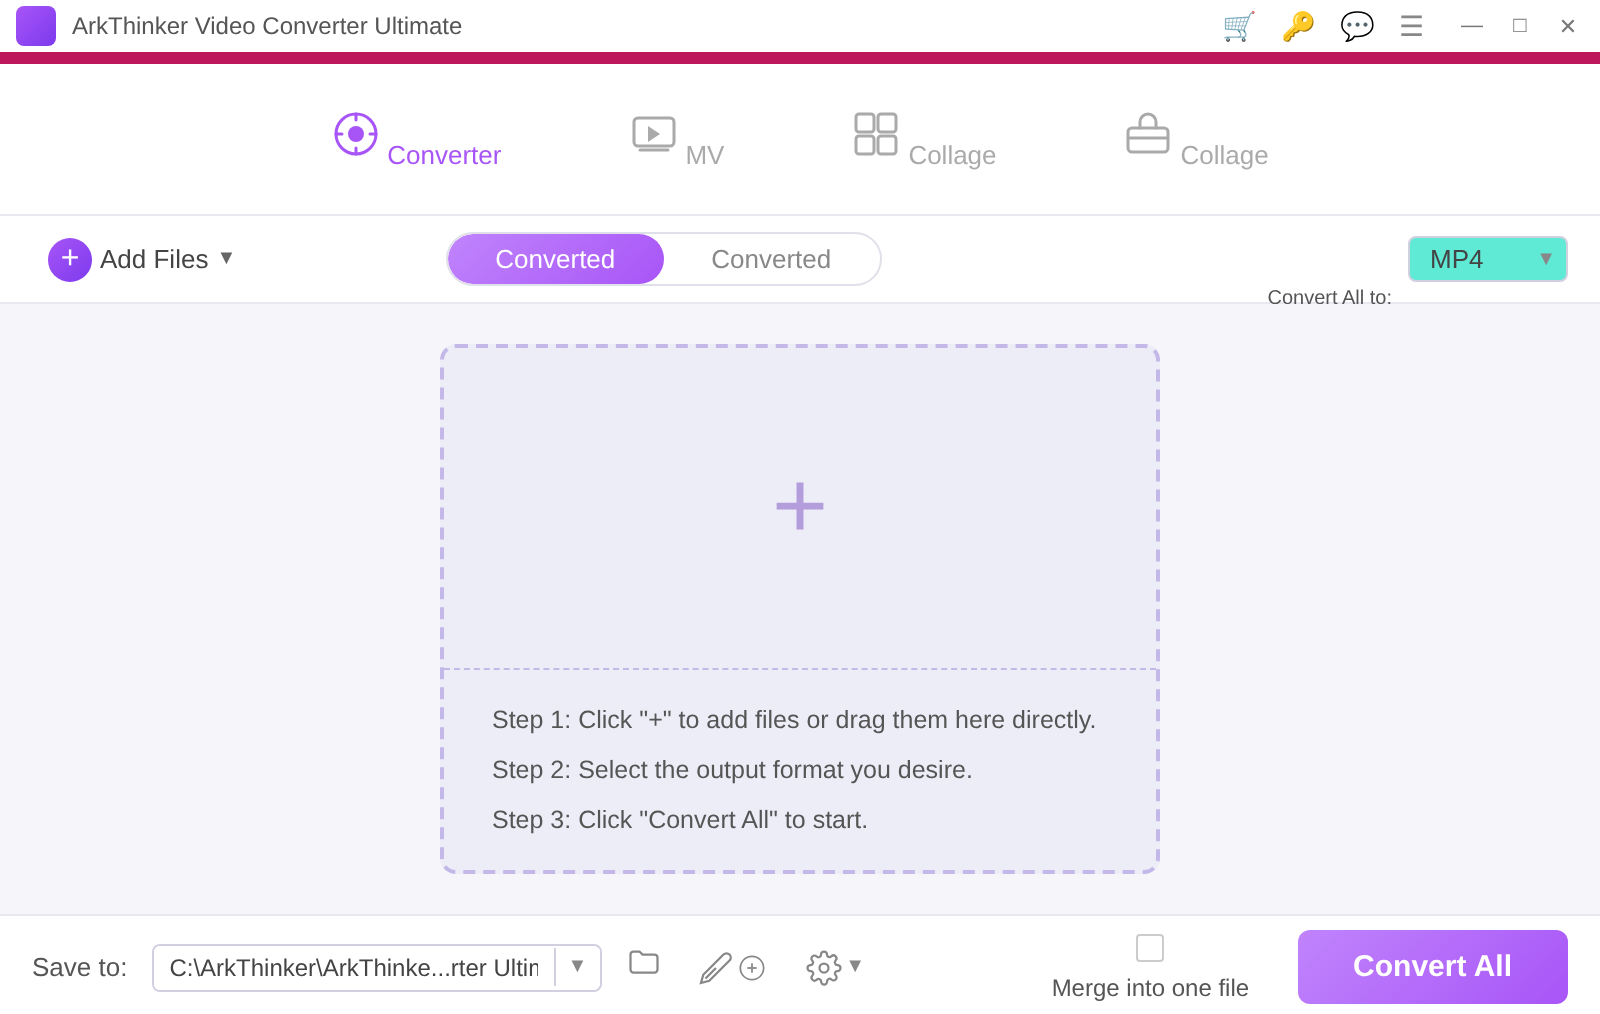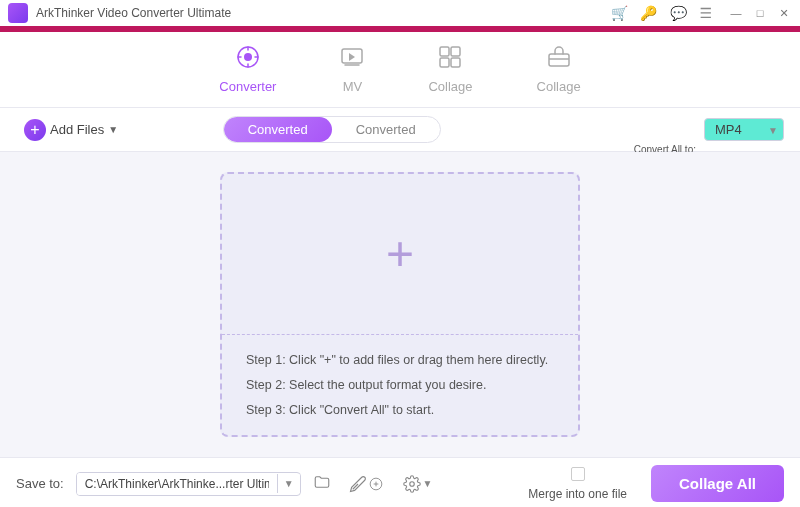--- a/index.html
+++ b/index.html
@@ -69,22 +69,22 @@
       height: 76px;
       display: flex;
       align-items: center;
       justify-content: center;
       border-bottom: 1px solid #e8e8f0;
       flex-shrink: 0;
       gap: 0;
     }
     .nav-item {
       display: flex;
-      flex-direction: column;
-      align-items: center;
+      flex-direction: row;
+      align-items: flex-end;
       padding: 8px 32px;
       cursor: pointer;
       gap: 4px;
     }
     .nav-item .nav-icon {
       font-size: 22px;
       color: #aaa;
     }
     .nav-item .nav-label {
       font-size: 13px;
@@ -481,14 +481,14 @@
       <path d="M19.4 15a1.65 1.65 0 00.33 1.82l.06.06a2 2 0 010 2.83 2 2 0 01-2.83 0l-.06-.06a1.65 1.65 0 00-1.82-.33 1.65 1.65 0 00-1 1.51V21a2 2 0 01-4 0v-.09A1.65 1.65 0 009 19.4a1.65 1.65 0 00-1.82.33l-.06.06a2 2 0 01-2.83-2.83l.06-.06A1.65 1.65 0 004.68 15a1.65 1.65 0 00-1.51-1H3a2 2 0 010-4h.09A1.65 1.65 0 004.6 9a1.65 1.65 0 00-.33-1.82l-.06-.06a2 2 0 012.83-2.83l.06.06A1.65 1.65 0 009 4.68a1.65 1.65 0 001-1.51V3a2 2 0 014 0v.09a1.65 1.65 0 001 1.51 1.65 1.65 0 001.82-.33l.06-.06a2 2 0 012.83 2.83l-.06.06A1.65 1.65 0 0019.4 9a1.65 1.65 0 001.51 1H21a2 2 0 010 4h-.09a1.65 1.65 0 00-1.51 1z" stroke="#888" stroke-width="1.5"></path>
     </svg>
     <span style="font-size:10px;color:#888;">▼</span>
   </button>
 
   <div id="merge-checkbox-group">
     <input type="checkbox" id="merge-checkbox" style="">
     <label id="merge-label" for="merge-checkbox">Merge into one file</label>
   </div>
 
-  <button id="convert-all-btn">Collage All</button>
+  <button id="convert-all-btn">Convert All</button>
 </div>
 
 </body></html>

